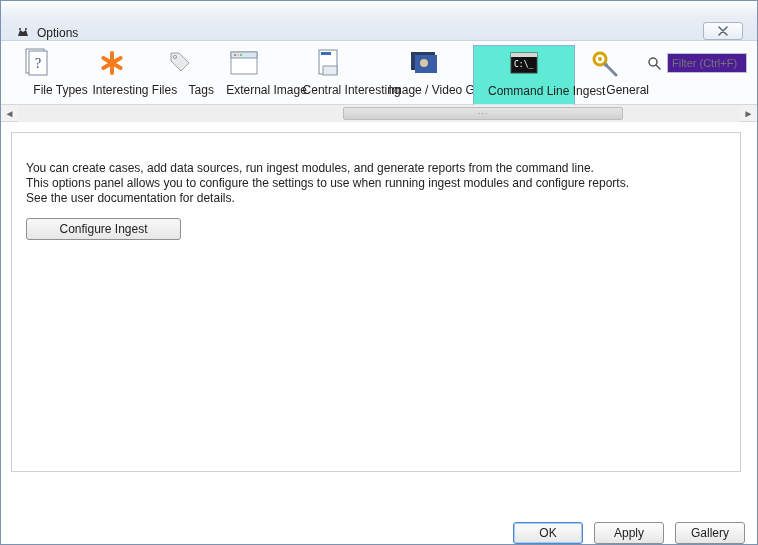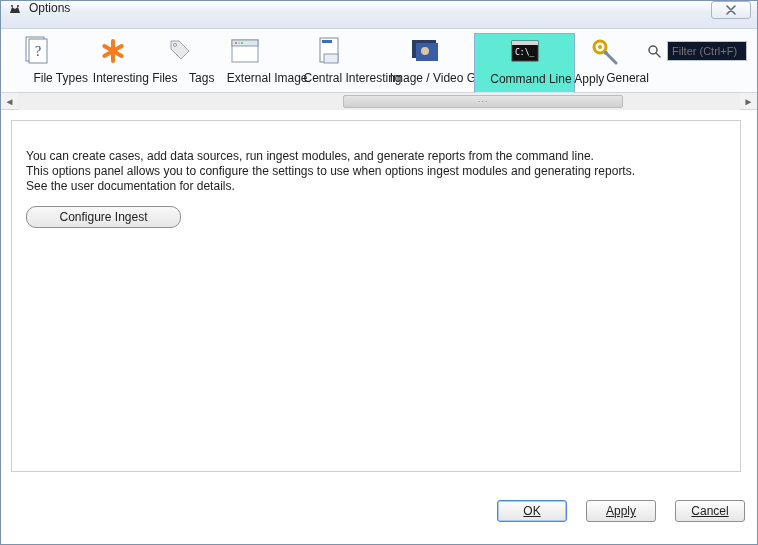--- a/index.html
+++ b/index.html
@@ -8,25 +8,25 @@
     width:758px; height:545px;
     font-family: "Segoe UI", Tahoma, sans-serif;
     font-size:12px;
     color:#222;
     background:#fff;
     border:1px solid #7a93b0;
     position:relative;
     display:flex; flex-direction:column;
   }
   .titlebar {
-    height:28px;
+    height:40px;
     background:linear-gradient(to bottom,#fdfefe,#e9eef6 40%,#e0e8f2);
     border-bottom:1px solid #c9d4e2;
-    display:flex; align-items:flex-start;
-    padding:0 6px;
+    display:flex; align-items:flex-end;
+    padding:0 14px;
   }
   .titlebar .app-icon { width:16px; height:16px; margin-right:6px; }
   .titlebar .title { flex:0 0 auto; color:#222; }
   .titlebar .spacer { flex:1; }
   .win-close {
     width:40px; height:18px;
     border:1px solid #aab6c6; background:linear-gradient(#fdfdfe,#e7edf5);
     border-radius:3px;
     display:flex; align-items:center; justify-content:center;
     cursor:default;
@@ -54,21 +54,21 @@
     border-bottom:1px solid #d8e5f7;
     margin-bottom:-1px;
   }
   .tab-label { white-space:nowrap;margin-left:45px; }
   .toolbar-right {
     display:flex; align-items:center; margin-left:auto; padding:8px 6px 0 12px;
   }
   .filter-box {
     width:80px; height:20px;
     border:1px solid #b8c4d4;
-    background:#0f172a; padding:0 4px; font-size:11px; color:#888;
+    background:#4c1d95; padding:0 4px; font-size:11px; color:#888;
   }
   .hscroll-row {
     height:17px; display:flex; align-items:center; background:#f2f2f2;
     border-bottom:1px solid #d6d6d6;
   }
   .hscroll-arrow {
     width:17px; height:17px; display:flex; align-items:center; justify-content:center;
     color:#666; cursor:default; font-size:10px;
   }
   .hscroll-track {
@@ -94,27 +94,27 @@
     padding:2px 8px; height:22px; min-width:70px;
     background:linear-gradient(#fdfdfd,#e7e7e7);
     border:1px solid #8e8f8f; border-radius:3px;
     display:inline-flex; align-items:center; justify-content:center;
     cursor:default; color:#222;
   }
   .win-btn + .win-btn { margin-left:11px; }
   .cfg-btn {
     width:155px; height:22px;
     background:linear-gradient(#f8f8f8,#e7e7e7);
-    border:1px solid #8e8f8f; border-radius:10px;
+    border:1px solid #8e8f8f; border-radius:3px;
     display:flex; align-items:center; justify-content:center;
     cursor:default; margin-bottom:6px; color:#222;
   }
   .footer {
-    height:44px; display:flex; align-items:flex-start; justify-content:flex-end;
-    padding:0 12px; gap:8px;text-decoration:underline;
+    height:44px; display:flex; align-items:flex-end; justify-content:flex-end;
+    padding:0 12px; 
   }
   .win-btn.default { border-color:#4a8ad1; box-shadow:0 0 0 1px #a8c8ef inset; }
 
   
   .svg { display:block; }
 </style>
 </head>
 <body>
 
 <div class="titlebar">
@@ -206,21 +206,21 @@
   </div>
 
   <div class="tab selected">
     <div class="iconbox">
       <svg class="svg" width="30" height="26" viewBox="0 0 30 26">
         <rect x="2" y="2" width="26" height="20" fill="#111" stroke="#444"></rect>
         <rect x="2" y="2" width="26" height="4" fill="#d7d7d7"></rect>
         <text x="5" y="16" font-size="8" fill="#fff" font-family="Consolas,monospace">C:\_</text>
       </svg>
     </div>
-    <div class="tab-label">Command Line Apply</div>
+    <div class="tab-label">Command Line Ingest</div>
   </div>
 
   <div class="tab">
     <div class="iconbox">
       <svg class="svg" width="30" height="28" viewBox="0 0 30 28">
         <circle cx="10" cy="10" r="6" fill="none" stroke="#d6a400" stroke-width="3"></circle>
         <circle cx="10" cy="10" r="2" fill="#d6a400"></circle>
         <path d="M16 16 L26 26" stroke="#7b8aa0" stroke-width="3" stroke-linecap="round"></path>
         <circle cx="16" cy="16" r="2" fill="#7b8aa0"></circle>
       </svg>
@@ -246,24 +246,24 @@
       <span class="hscroll-grip">∙∙∙</span>
     </div>
   </div>
   <div class="hscroll-arrow">►</div>
 </div>
 
 <div class="content-area">
   <div class="panel">
     <div class="desc">
       <p>You can create cases, add data sources, run ingest modules, and generate reports from the command line.</p>
-      <p>This options panel allows you to configure the settings to use when options ingest modules and generating reports.</p>
+      <p>This options panel allows you to configure the settings to use when running ingest modules and configure reports.</p>
       <p>See the user documentation for details.</p>
     </div>
     <div class="cfg-btn">Configure Ingest</div>
   </div>
 </div>
 
 <div class="footer">
   <div class="win-btn default">OK</div>
   <div class="win-btn">Apply</div>
-  <div class="win-btn">Cancel</div>
+  <div class="win-btn">Gallery</div>
 </div>
 
 </body></html>

